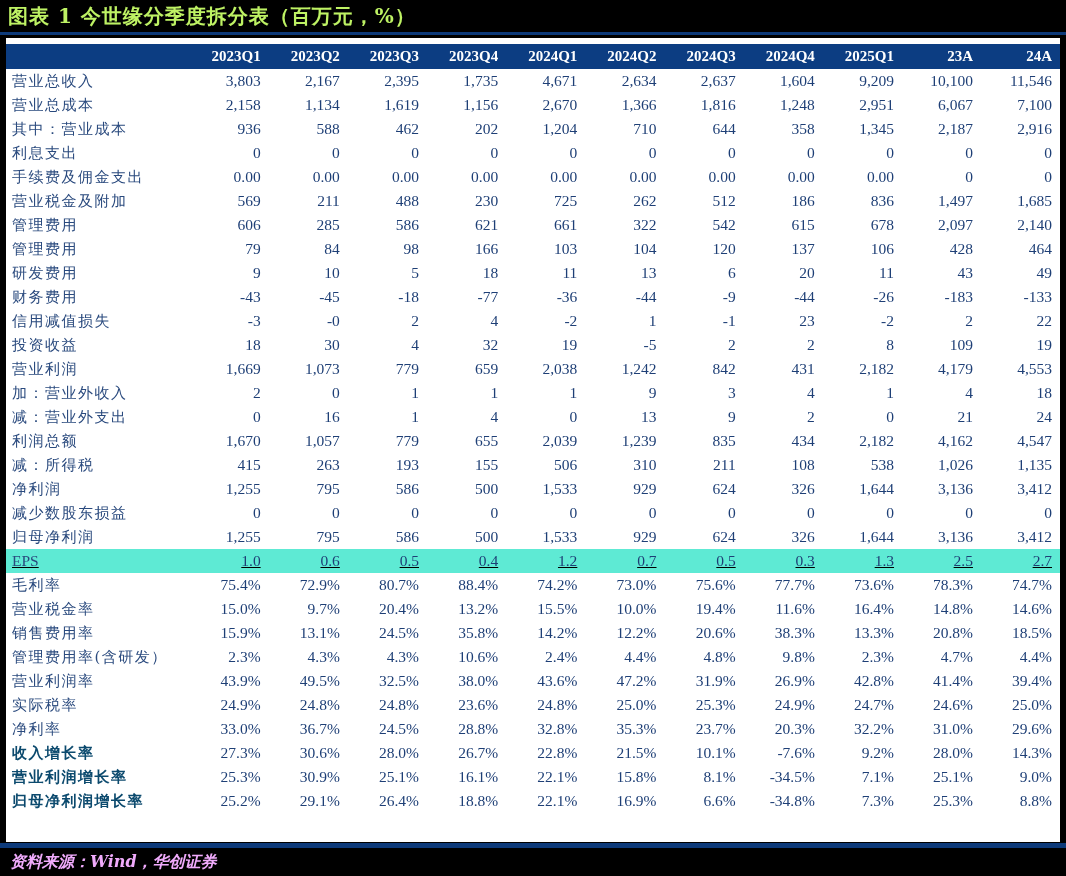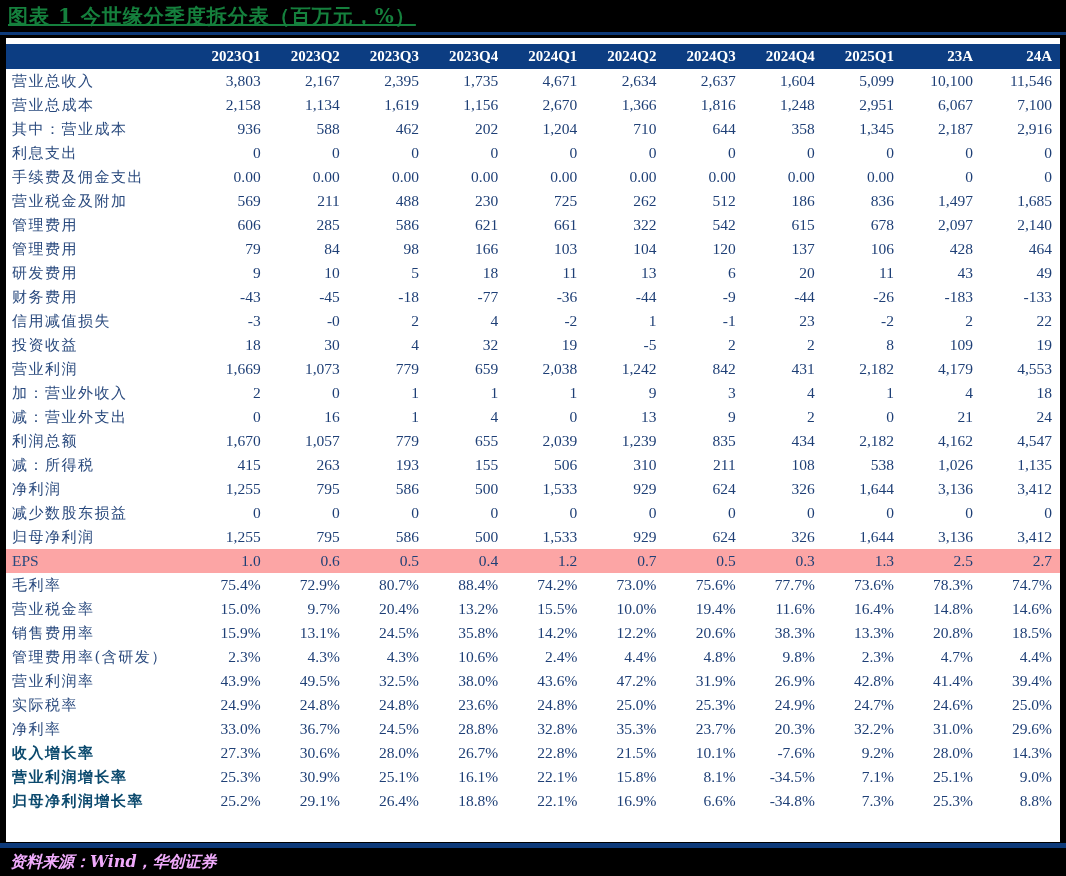--- a/index.html
+++ b/index.html
@@ -2,23 +2,22 @@
 <html><head>
 <meta charset="utf-8">
 <style>
   html, body { margin:0; padding:0; }
   body {
     width:1066px; height:876px; background:#000; position:relative; overflow:hidden;
     font-family: "Liberation Serif", "DejaVu Serif", serif;
   }
   .title {
     position:absolute; left:8px; top:2px; height:28px; line-height:28px;
-    color:#15803d; font-weight:bold; font-size:20px; letter-spacing:1px;
+    color:#bef264; font-weight:bold; font-size:20px; letter-spacing:1px;
     font-family: "DejaVu Serif", "Liberation Serif", serif;
-    text-decoration: underline;
   }
   .rule-top { position:absolute; left:0; top:32px; width:1066px; height:3px; background:#0d3a7a; }
   .sheet {
     position:absolute; left:6px; top:38px; width:1054px; height:804px; background:#fff;
   }
   .rule-bottom { position:absolute; left:0; top:843px; width:1066px; height:5px; background:#0d3a7a; }
   .source {
     position:absolute; left:10px; top:850px; height:24px; line-height:24px;
     color:#f0abfc; font-style:italic; font-weight:bold; font-size:16px;
     font-family: "DejaVu Serif", "Liberation Serif", serif;
@@ -33,21 +32,21 @@
   tbody tr { height:24px;padding-left:15px; }
   td {
     color:#1e3f76; font-size:15.5px; text-align:right; padding:0 8px 0 0; white-space:nowrap;
     font-family:"Liberation Serif", serif;
   }
   td.lbl {
     text-align:left; padding-left:6px; font-size:15px; letter-spacing:1.5px;
     font-family:"DejaVu Serif", "Liberation Serif", serif; color:#2a4a7e;
   }
   tr.bold td.lbl { font-weight:bold; color:#0c4a6e; }
-  tr.hl { background:#fca5a5; }
+  tr.hl { background:#5eead4;text-decoration:underline; }
   tr.hl td.lbl { font-family:"Liberation Serif", serif; letter-spacing:0; font-size:15.5px; }
   col.c-label { width:184px; }
   col.c-v { width:80px; }
 </style>
 </head>
 <body>
 
 <div class="title">图表 1   今世缘分季度拆分表（百万元，%）</div>
 <div class="rule-top"></div>
 
@@ -87,21 +86,21 @@
         <tr>
           <td class="lbl">营业总收入</td>
           <td>3,803</td>
           <td>2,167</td>
           <td>2,395</td>
           <td>1,735</td>
           <td>4,671</td>
           <td>2,634</td>
           <td>2,637</td>
           <td>1,604</td>
-          <td>5,099</td>
+          <td>9,209</td>
           <td>10,100</td>
           <td>11,546</td>
         </tr>
         <tr>
           <td class="lbl">营业总成本</td>
           <td>2,158</td>
           <td>1,134</td>
           <td>1,619</td>
           <td>1,156</td>
           <td>2,670</td>

